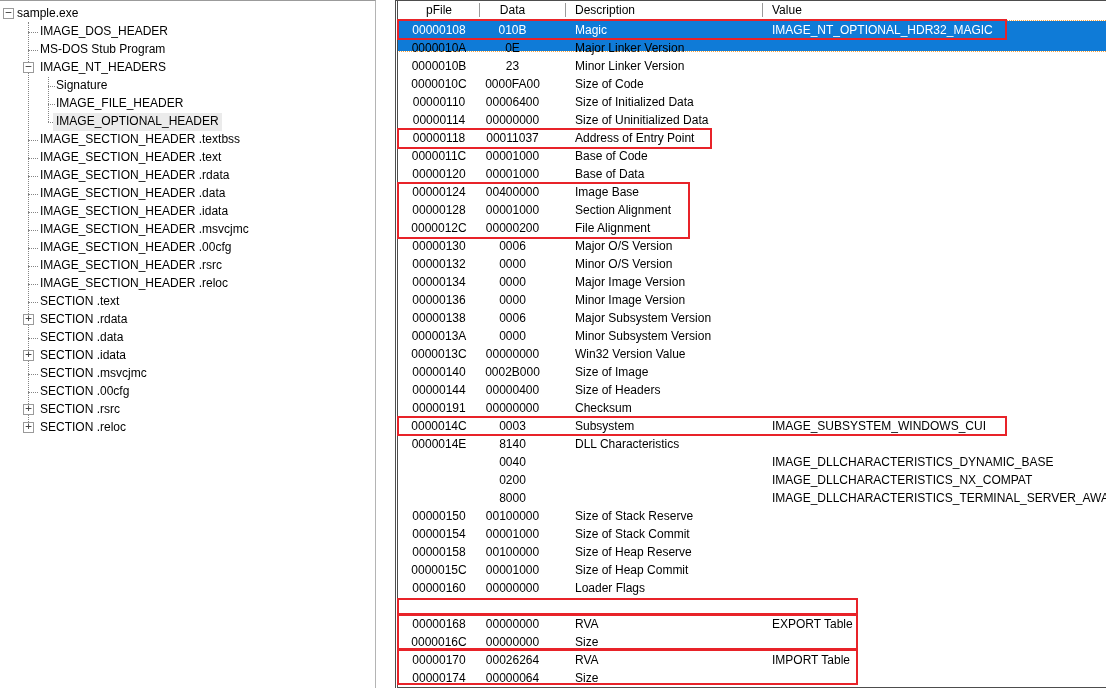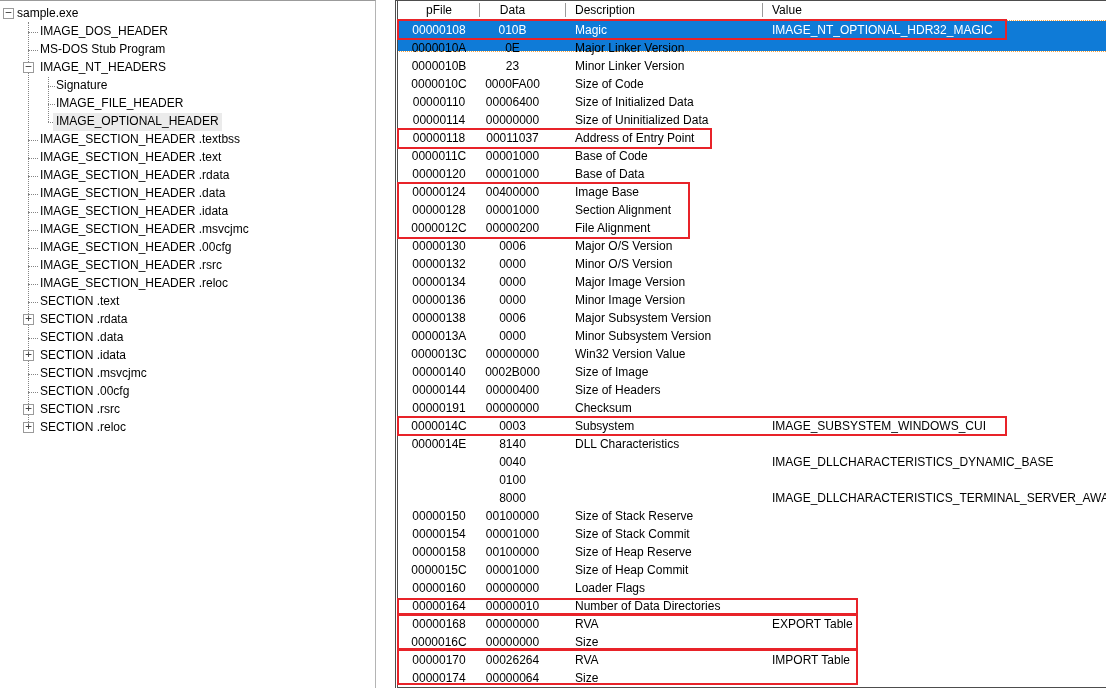--- a/index.html
+++ b/index.html
@@ -333,22 +333,23 @@
           <div class="cell c4"></div>
         </div>
         <div class="trow" style="top: 452px;">
           <div class="cell c1"></div>
           <div class="cell c2">0040</div>
           <div class="cell c3"></div>
           <div class="cell c4">IMAGE_DLLCHARACTERISTICS_DYNAMIC_BASE</div>
         </div>
         <div class="trow" style="top: 470px;">
           <div class="cell c1"></div>
-          <div class="cell c2">0100</div>
+          <div class="cell c2">0200</div>
           <div class="cell c3"></div>
+          <div class="cell c4">IMAGE_DLLCHARACTERISTICS_NX_COMPAT</div>
         </div>
         <div class="trow" style="top: 488px;">
           <div class="cell c1"></div>
           <div class="cell c2">8000</div>
           <div class="cell c3"></div>
           <div class="cell c4">IMAGE_DLLCHARACTERISTICS_TERMINAL_SERVER_AWARE</div>
         </div>
         <div class="trow" style="top: 506px;">
           <div class="cell c1">00000150</div>
           <div class="cell c2">00100000</div>
@@ -370,26 +371,20 @@
         <div class="trow" style="top: 560px;">
           <div class="cell c1">0000015C</div>
           <div class="cell c2">00001000</div>
           <div class="cell c3">Size of Heap Commit</div>
           <div class="cell c4"></div>
         </div>
         <div class="trow" style="top: 578px;">
           <div class="cell c1">00000160</div>
           <div class="cell c2">00000000</div>
           <div class="cell c3">Loader Flags</div>
-          <div class="cell c4"></div>
-        </div>
-        <div class="trow" style="top: 596px;">
-          <div class="cell c1">00000164</div>
-          <div class="cell c2">00000010</div>
-          <div class="cell c3">Number of Data Directories</div>
           <div class="cell c4"></div>
         </div>
         <div class="trow" style="top: 614px;">
           <div class="cell c1">00000168</div>
           <div class="cell c2">00000000</div>
           <div class="cell c3">RVA</div>
           <div class="cell c4">EXPORT Table</div>
         </div>
         <div class="trow" style="top: 632px;">
           <div class="cell c1">0000016C</div>

